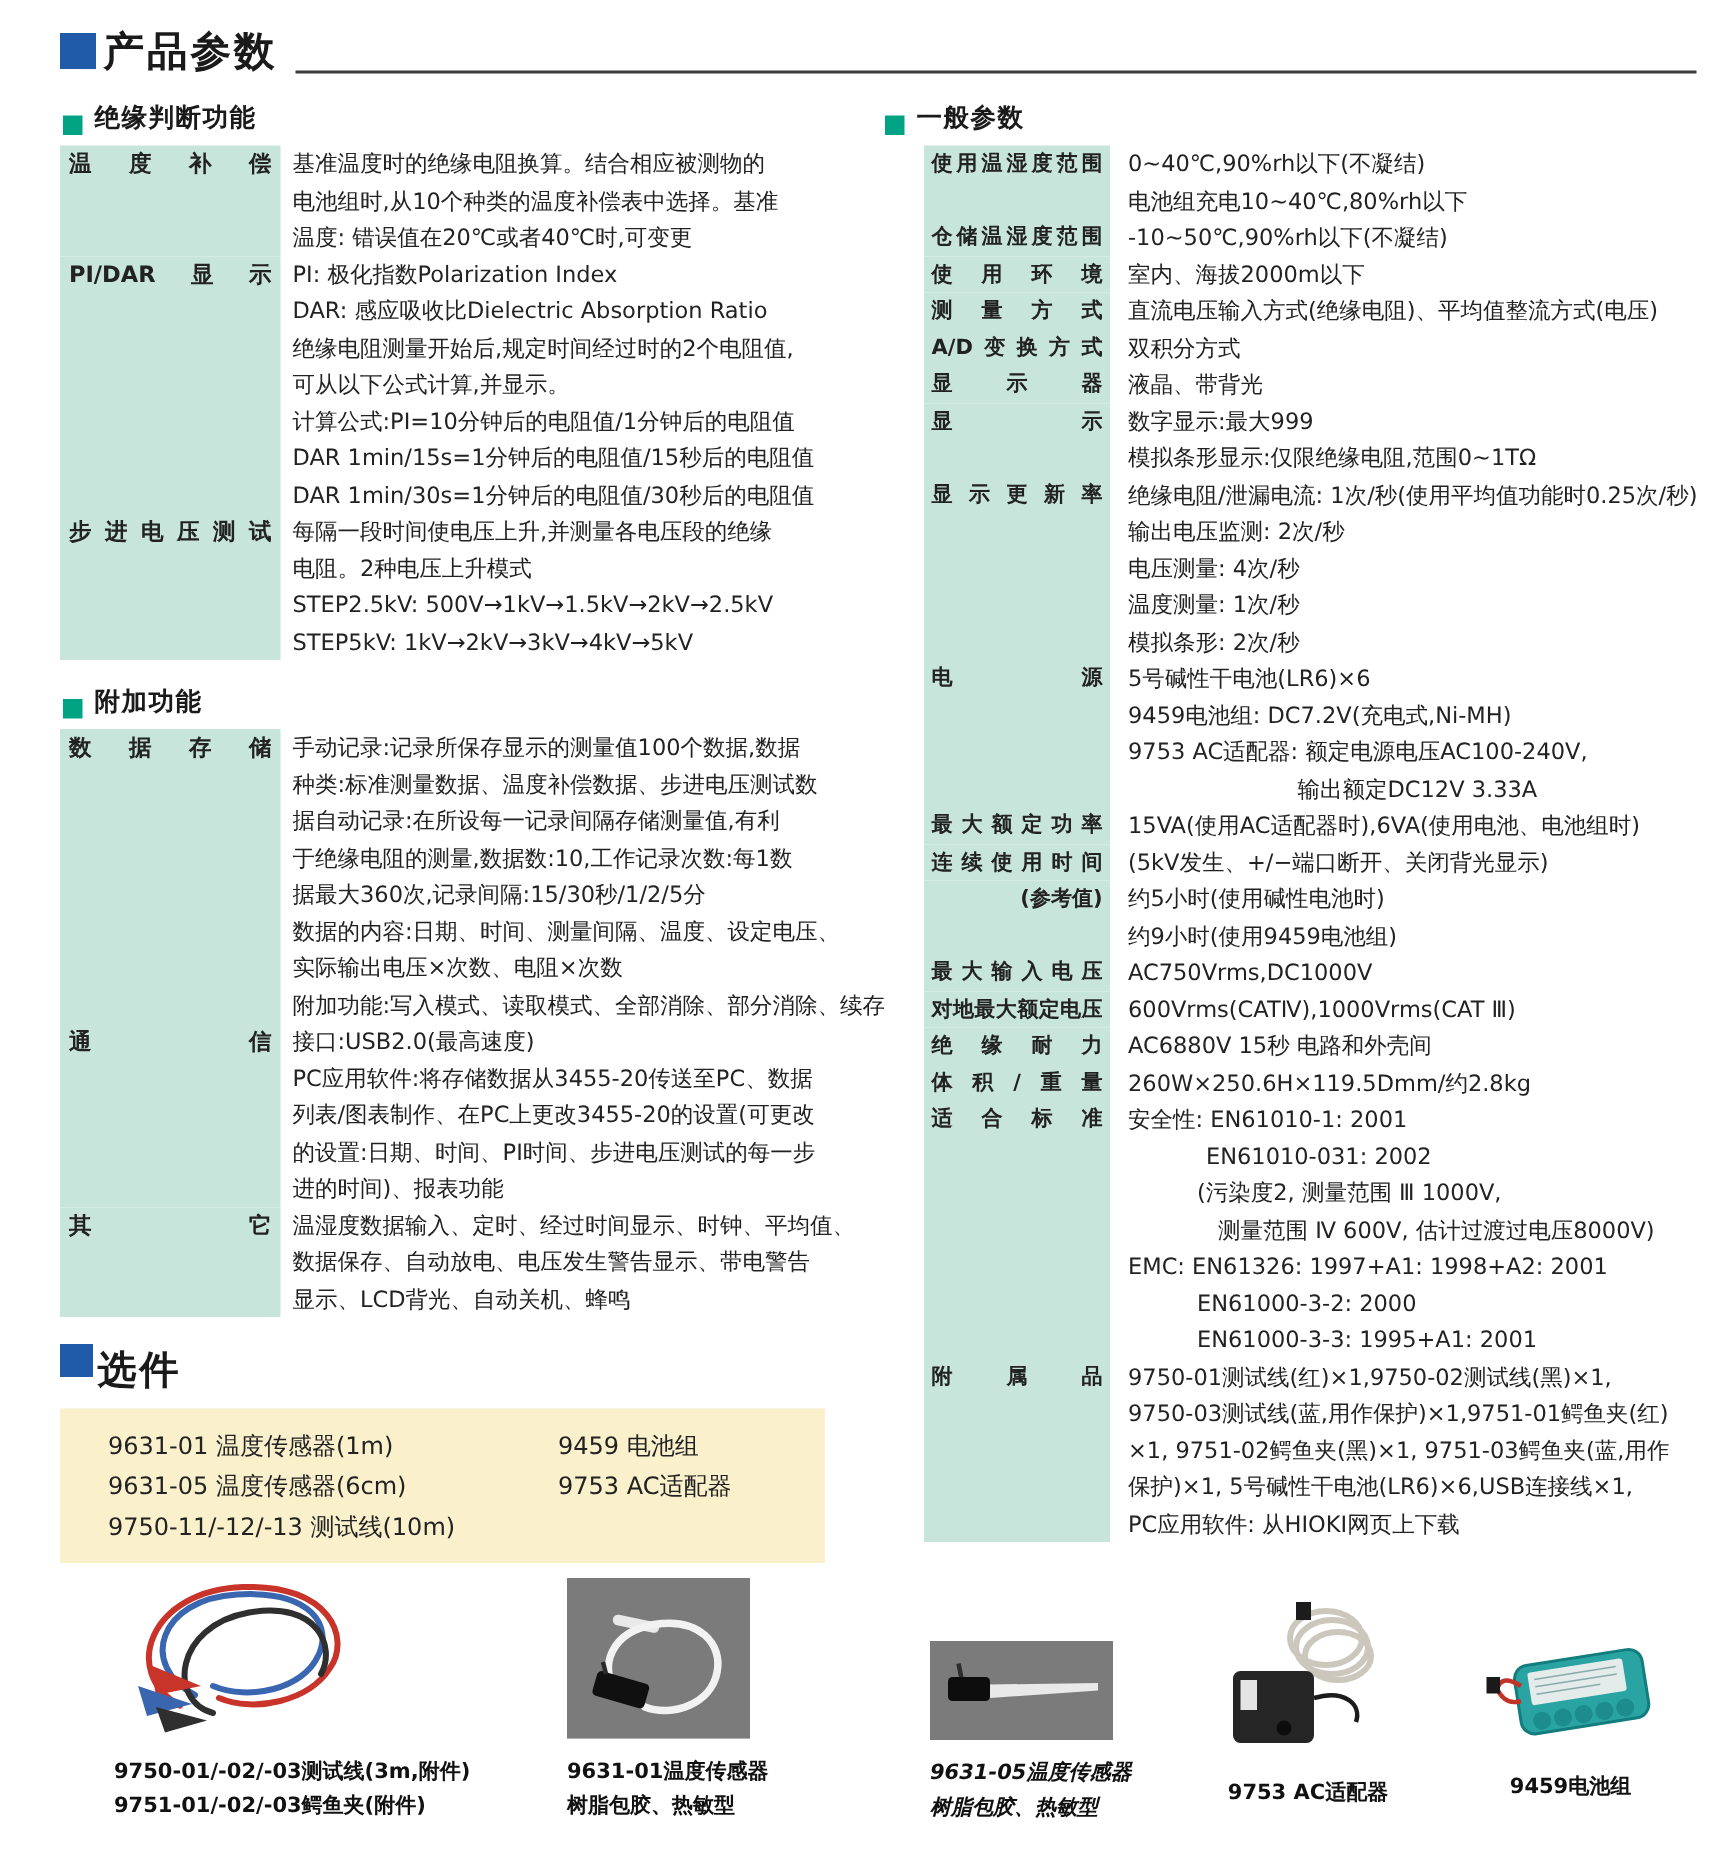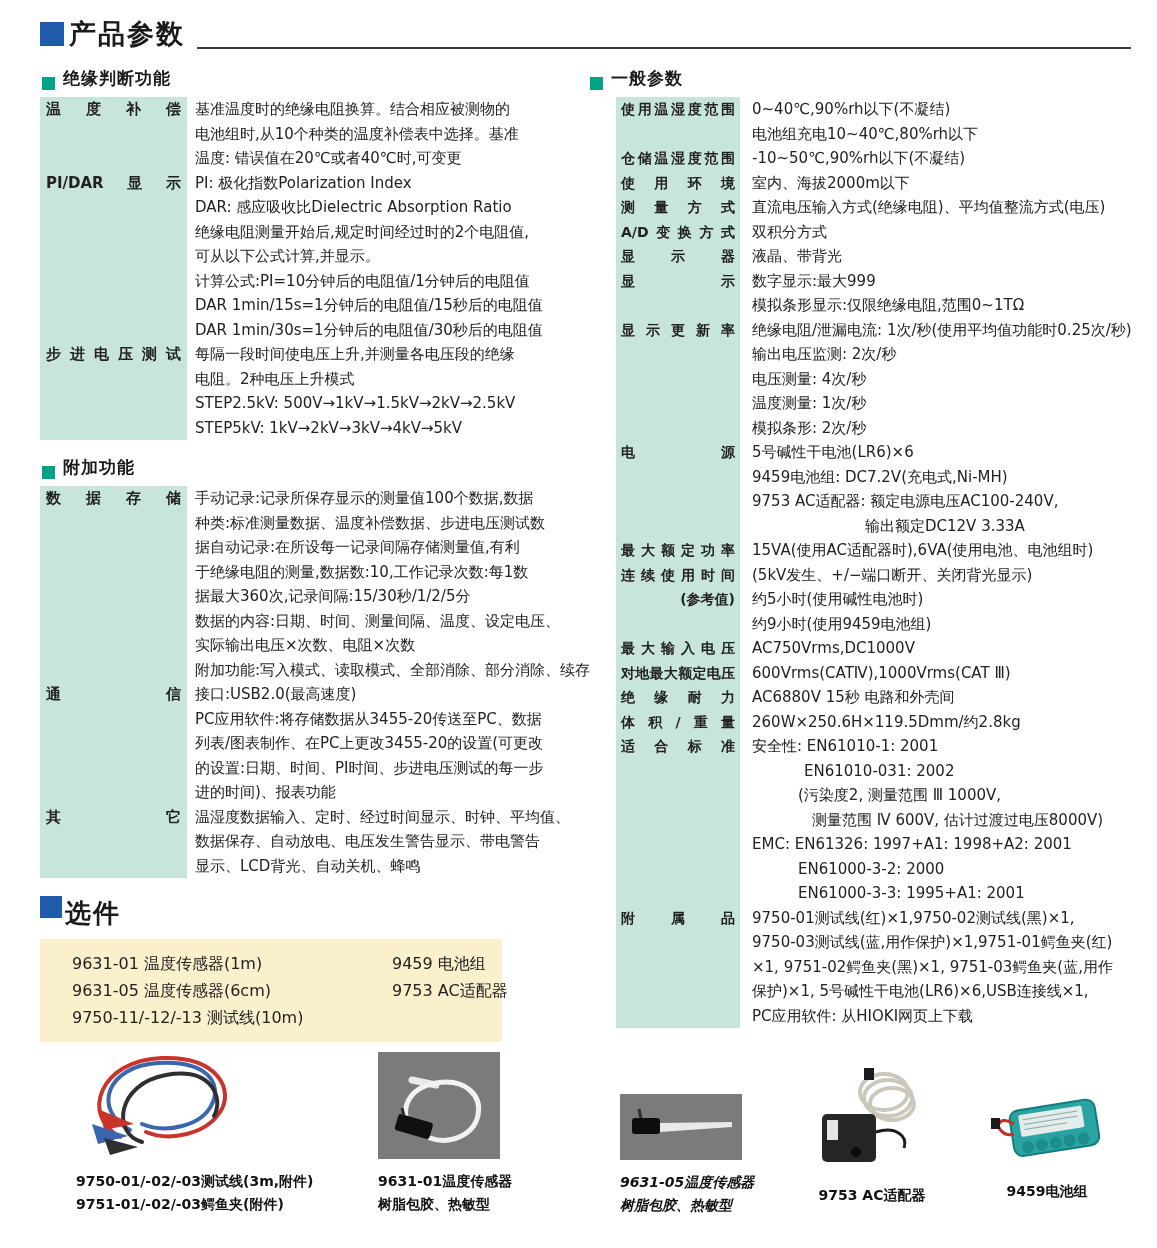--- a/index.html
+++ b/index.html
@@ -41,21 +41,21 @@
   .t-left .spec-label{width:147px;flex:0 0 auto;}
   .t-right .spec-label{width:124px;flex:0 0 auto;font-size:14px;padding:0 5px;margin-left:28px;}
   .t-right .spec-value{padding-left:12px;}
   .mt{margin-top:16px;}
 
   
   .options-block{margin-top:18px;}
   .options-header{display:flex;align-items:flex-start;}
   .sq-blue-sm{width:22px;height:22px;background:var(--accent-blue);flex:0 0 auto;}
   .options-title{font-size:26px;font-weight:bold;margin-left:3px;letter-spacing:2px;color:#1a1a1a;}
-  .options-box{margin-top:8px;background:var(--options-bg);width:462px;padding:11px 0 11px 32px;display:flex;gap:20px;}
+  .options-box{margin-top:8px;background:var(--options-bg);width:510px;padding:11px 0 11px 32px;display:flex;}
   .opt-col{font-size:16px;line-height:27px;white-space:nowrap;color:#222;}
   .opt-col.c1{width:300px;flex:0 0 auto;}
 
   
   .gallery{position:relative;height:195px;margin-top:8px;}
   .g-item{position:absolute;}
   .photo-gray{background:var(--photo-bg);}
   .caption{font-size:14px;font-weight:bold;line-height:23px;color:#111;white-space:nowrap;}
   .caption.center{text-align:center;}
 </style>

